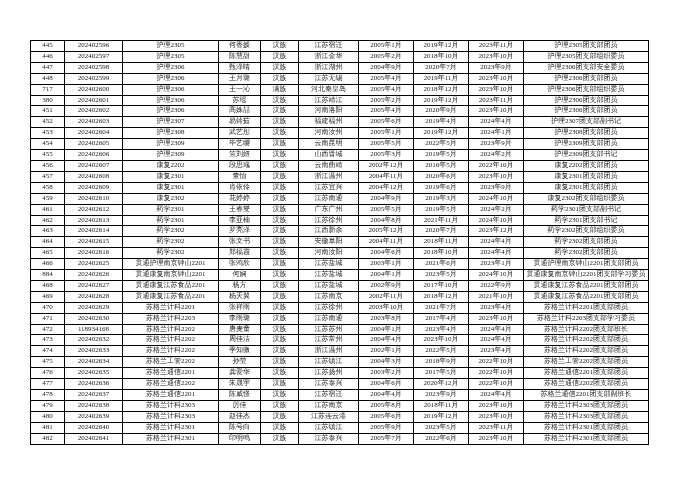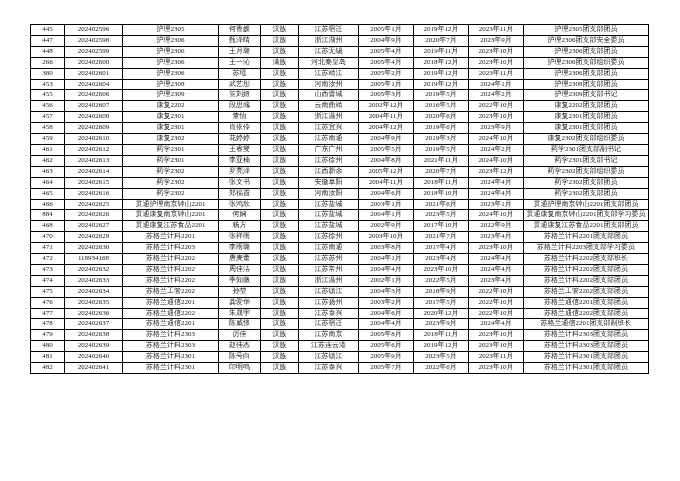--- a/index.html
+++ b/index.html
@@ -5,21 +5,21 @@
   html,body{margin:0;padding:0;}
   body{
     width:680px;height:481px;
     background:#ffffff;
     font-family:"Liberation Serif","DejaVu Serif",serif;
     color:#1c1c1c;
     overflow:hidden;
     position:relative;
   }
   .sheet{
-    position:absolute;top:24px;left:30px;font-family:Liberation Serif, serif;
+    position:absolute;top:40px;left:30px;font-family:Liberation Serif, serif;
   }
   table.roster{
     border-collapse:collapse;
     table-layout:fixed;
     width:618px;
     border:1.5px solid #000;
   }
   table.roster td{
     border:1px solid #000;
     height:9.9px;
@@ -67,20 +67,32 @@
           <td>护理2305</td>
           <td>何香媛</td>
           <td>汉族</td>
           <td>江苏宿迁</td>
           <td>2005年1月</td>
           <td>2019年12月</td>
           <td>2023年11月</td>
           <td>护理2305团支部团员</td>
         </tr>
         <tr>
+          <td>446</td>
+          <td>202402597</td>
+          <td>护理2305</td>
+          <td>陈慧甜</td>
+          <td>汉族</td>
+          <td>浙江金华</td>
+          <td>2005年2月</td>
+          <td>2018年10月</td>
+          <td>2023年10月</td>
+          <td>护理2305团支部组织委员</td>
+        </tr>
+        <tr>
           <td>447</td>
           <td>202402598</td>
           <td>护理2306</td>
           <td>甄泽晴</td>
           <td>汉族</td>
           <td>浙江湖州</td>
           <td>2004年9月</td>
           <td>2020年7月</td>
           <td>2023年9月</td>
           <td>护理2306团支部安全委员</td>
@@ -91,21 +103,21 @@
           <td>护理2306</td>
           <td>王月璐</td>
           <td>汉族</td>
           <td>江苏无锡</td>
           <td>2005年4月</td>
           <td>2019年11月</td>
           <td>2023年10月</td>
           <td>护理2306团支部团员</td>
         </tr>
         <tr>
-          <td>266</td>
+          <td>717</td>
           <td>202402600</td>
           <td>护理2306</td>
           <td>王一沁</td>
           <td>满族</td>
           <td>河北秦皇岛</td>
           <td>2005年4月</td>
           <td>2018年12月</td>
           <td>2023年10月</td>
           <td>护理2306团支部组织委员</td>
         </tr>
@@ -115,32 +127,68 @@
           <td>护理2306</td>
           <td>苏瑶</td>
           <td>汉族</td>
           <td>江苏靖江</td>
           <td>2005年2月</td>
           <td>2019年12月</td>
           <td>2023年11月</td>
           <td>护理2306团支部团员</td>
         </tr>
         <tr>
+          <td>451</td>
+          <td>202402602</td>
+          <td>护理2306</td>
+          <td>高姝喆</td>
+          <td>汉族</td>
+          <td>河南洛阳</td>
+          <td>2005年4月</td>
+          <td>2020年9月</td>
+          <td>2023年10月</td>
+          <td>护理2306团支部团员</td>
+        </tr>
+        <tr>
+          <td>452</td>
+          <td>202402603</td>
+          <td>护理2307</td>
+          <td>易铃茹</td>
+          <td>汉族</td>
+          <td>福建福州</td>
+          <td>2005年6月</td>
+          <td>2019年4月</td>
+          <td>2024年4月</td>
+          <td>护理2307团支部副书记</td>
+        </tr>
+        <tr>
           <td>453</td>
           <td>202402604</td>
           <td>护理2308</td>
           <td>武艺彤</td>
           <td>汉族</td>
           <td>河南汝州</td>
           <td>2005年1月</td>
           <td>2019年12月</td>
           <td>2024年1月</td>
           <td>护理2308团支部团员</td>
         </tr>
         <tr>
+          <td>454</td>
+          <td>202402605</td>
+          <td>护理2309</td>
+          <td>毕艺缨</td>
+          <td>汉族</td>
+          <td>云南昆明</td>
+          <td>2005年5月</td>
+          <td>2022年5月</td>
+          <td>2023年9月</td>
+          <td>护理2309团支部团员</td>
+        </tr>
+        <tr>
           <td>455</td>
           <td>202402606</td>
           <td>护理2309</td>
           <td>笪刘妞</td>
           <td>汉族</td>
           <td>山西晋城</td>
           <td>2005年3月</td>
           <td>2019年5月</td>
           <td>2024年2月</td>
           <td>护理2309团支部书记</td>
@@ -283,20 +331,32 @@
           <td>贯通康复江苏食品2201</td>
           <td>杨方</td>
           <td>汉族</td>
           <td>江苏盐城</td>
           <td>2002年9月</td>
           <td>2017年10月</td>
           <td>2022年9月</td>
           <td>贯通康复江苏食品2201团支部团员</td>
         </tr>
         <tr>
+          <td>469</td>
+          <td>202402628</td>
+          <td>贯通康复江苏食品2201</td>
+          <td>杨天翼</td>
+          <td>汉族</td>
+          <td>江苏南京</td>
+          <td>2002年11月</td>
+          <td>2018年12月</td>
+          <td>2021年10月</td>
+          <td>贯通康复江苏食品2201团支部团员</td>
+        </tr>
+        <tr>
           <td>470</td>
           <td>202402629</td>
           <td>苏格兰计科2201</td>
           <td>张祥雨</td>
           <td>汉族</td>
           <td>江苏徐州</td>
           <td>2003年10月</td>
           <td>2021年7月</td>
           <td>2023年4月</td>
           <td>苏格兰计科2201团支部团员</td>

